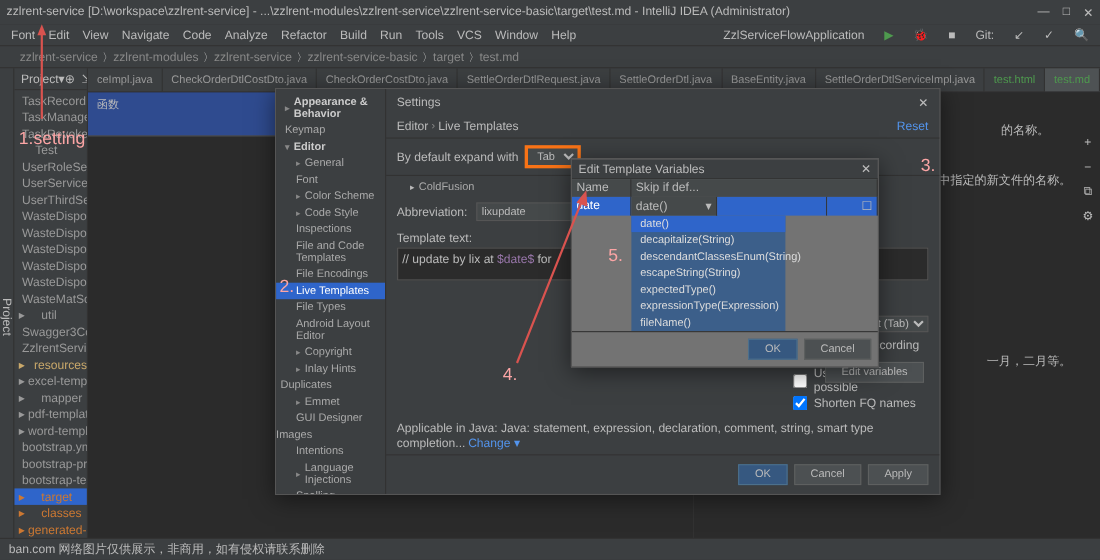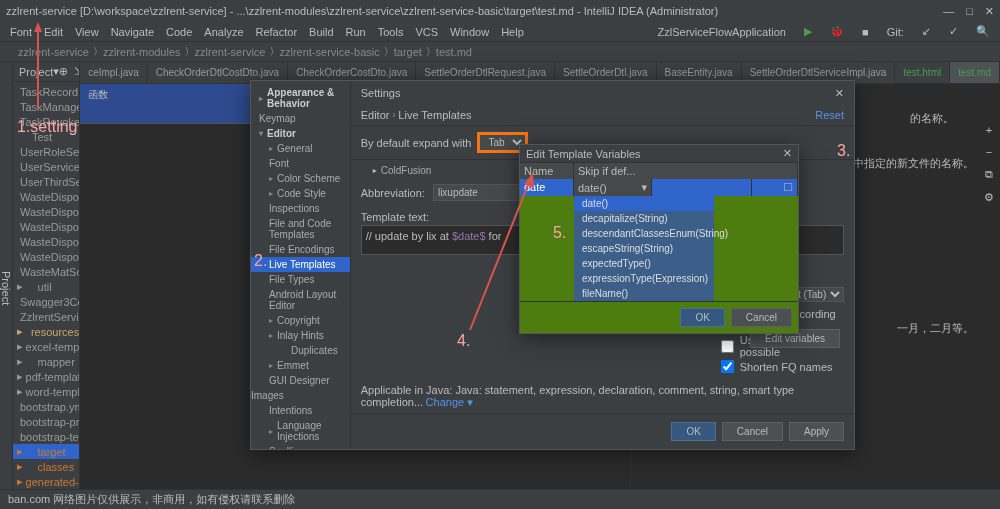--- a/index.html
+++ b/index.html
@@ -59,21 +59,21 @@
 .tt-box{background:#2b2b2b;border:1px solid #555;padding:4px;font-family:monospace;font-size:10px;color:#888;height:30px}
 .tt-box .var{color:#9876aa}
 .opts{padding:6px 10px;font-size:10px}
 .opts .row{display:flex;align-items:center;gap:6px;padding:1px 0}
 .btns{padding:8px 10px;display:flex;gap:6px;justify-content:flex-end;border-top:1px solid #323232}
 .btn{background:#4c5052;border:1px solid #5e6060;padding:3px 14px;font-size:10px;color:#bbb;cursor:pointer}
 .btn.pri{background:#365880;border-color:#4c708c}
 .applic{padding:4px 10px;font-size:9px;color:#777}
 .applic .chg{color:#5394ec}
 .edv{position:absolute;right:14px;top:248px}
-.popup{position:absolute;left:519px;top:144px;width:280px;background:#4d7c0f;border:1px solid #555;z-index:30;box-shadow:0 4px 20px rgba(0,0,0,.5)}
+.popup{position:absolute;left:519px;top:144px;width:280px;background:#737373;border:1px solid #555;z-index:30;box-shadow:0 4px 20px rgba(0,0,0,.5)}
 .popup-h{height:18px;background:#3c3f41;display:flex;align-items:center;padding:0 6px;font-size:10px;border-bottom:1px solid #323232}
 .popup-h .x{margin-left:auto;cursor:pointer}
 .popup-th{display:flex;background:#45494a;font-size:10px}
 .popup-th div{padding:2px 4px;border-right:1px solid #323232}
 .popup-tr{display:flex;font-size:10px}
 .popup-tr div{padding:2px 4px;border-right:1px solid #323232}
 .popup-tr .c1{width:54px;background:#2f65ca;color:#fff}
 .popup-tr .c2{width:78px;background:#45494a;display:flex;align-items:center}
 .popup-tr .c3{width:100px;background:#2f65ca}
 .popup-tr .c4{flex:1;background:#2f65ca}
@@ -223,21 +223,21 @@
       <div class="mi" style="padding-left: 18px;"><span class="ar">▸</span>Color Scheme</div>
       <div class="mi" style="padding-left: 18px;"><span class="ar">▸</span>Code Style</div>
       <div class="mi" style="padding-left: 18px;">Inspections</div>
       <div class="mi" style="padding-left: 18px;">File and Code Templates</div>
       <div class="mi" style="padding-left: 18px;">File Encodings</div>
       <div class="mi sel" style="padding-left: 18px;">Live Templates</div>
       <div class="mi" style="padding-left: 18px;">File Types</div>
       <div class="mi" style="padding-left: 18px;">Android Layout Editor</div>
       <div class="mi" style="padding-left: 18px;"><span class="ar">▸</span>Copyright</div>
       <div class="mi" style="padding-left: 18px;"><span class="ar">▸</span>Inlay Hints</div>
-      <div class="mi" style="padding-left: 4px; margin-left: 36px;">Duplicates</div>
+      <div class="mi" style="padding-left: 4px;">Duplicates</div>
       <div class="mi" style="padding-left: 18px;"><span class="ar">▸</span>Emmet</div>
       <div class="mi" style="padding-left: 18px;">GUI Designer</div>
       <div class="mi" style="padding-left: 0;">Images</div>
       <div class="mi" style="padding-left: 18px;">Intentions</div>
       <div class="mi" style="padding-left: 18px;"><span class="ar">▸</span>Language Injections</div>
       <div class="mi" style="padding-left: 18px;">Spelling</div>
     </div>
   <div class="modal-r">
     <div class="modal-h">
       <span>Settings</span>

